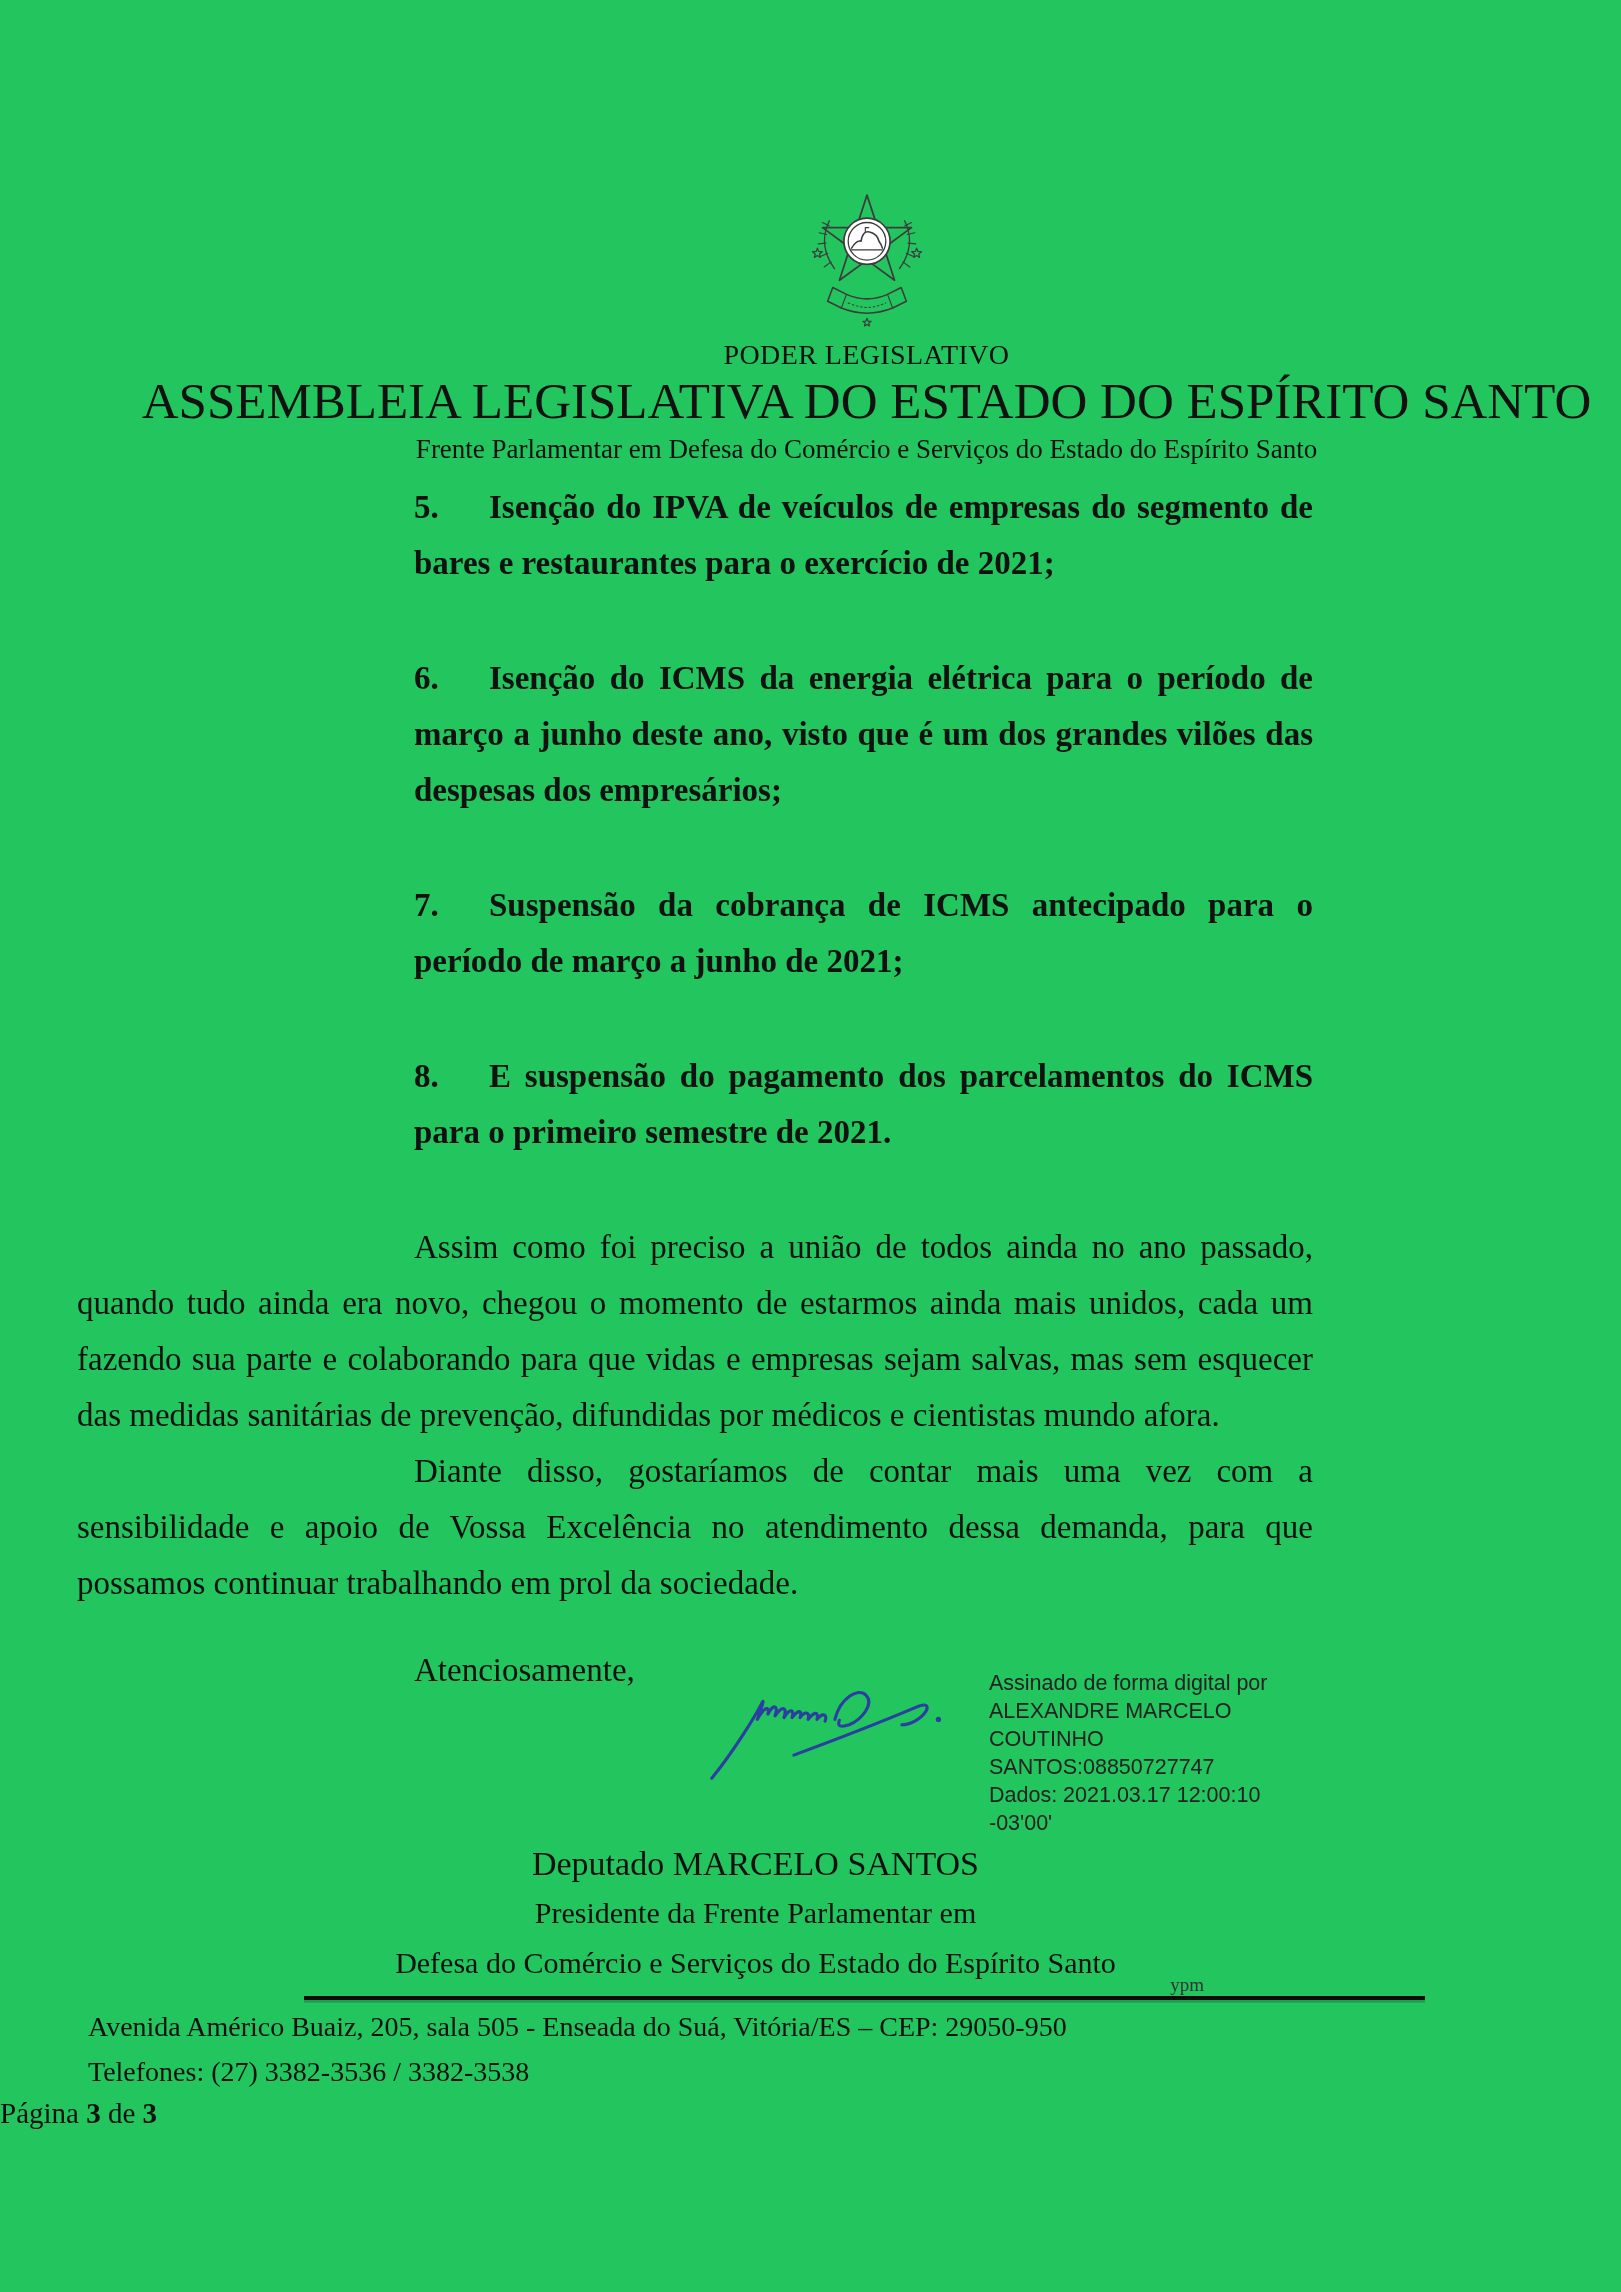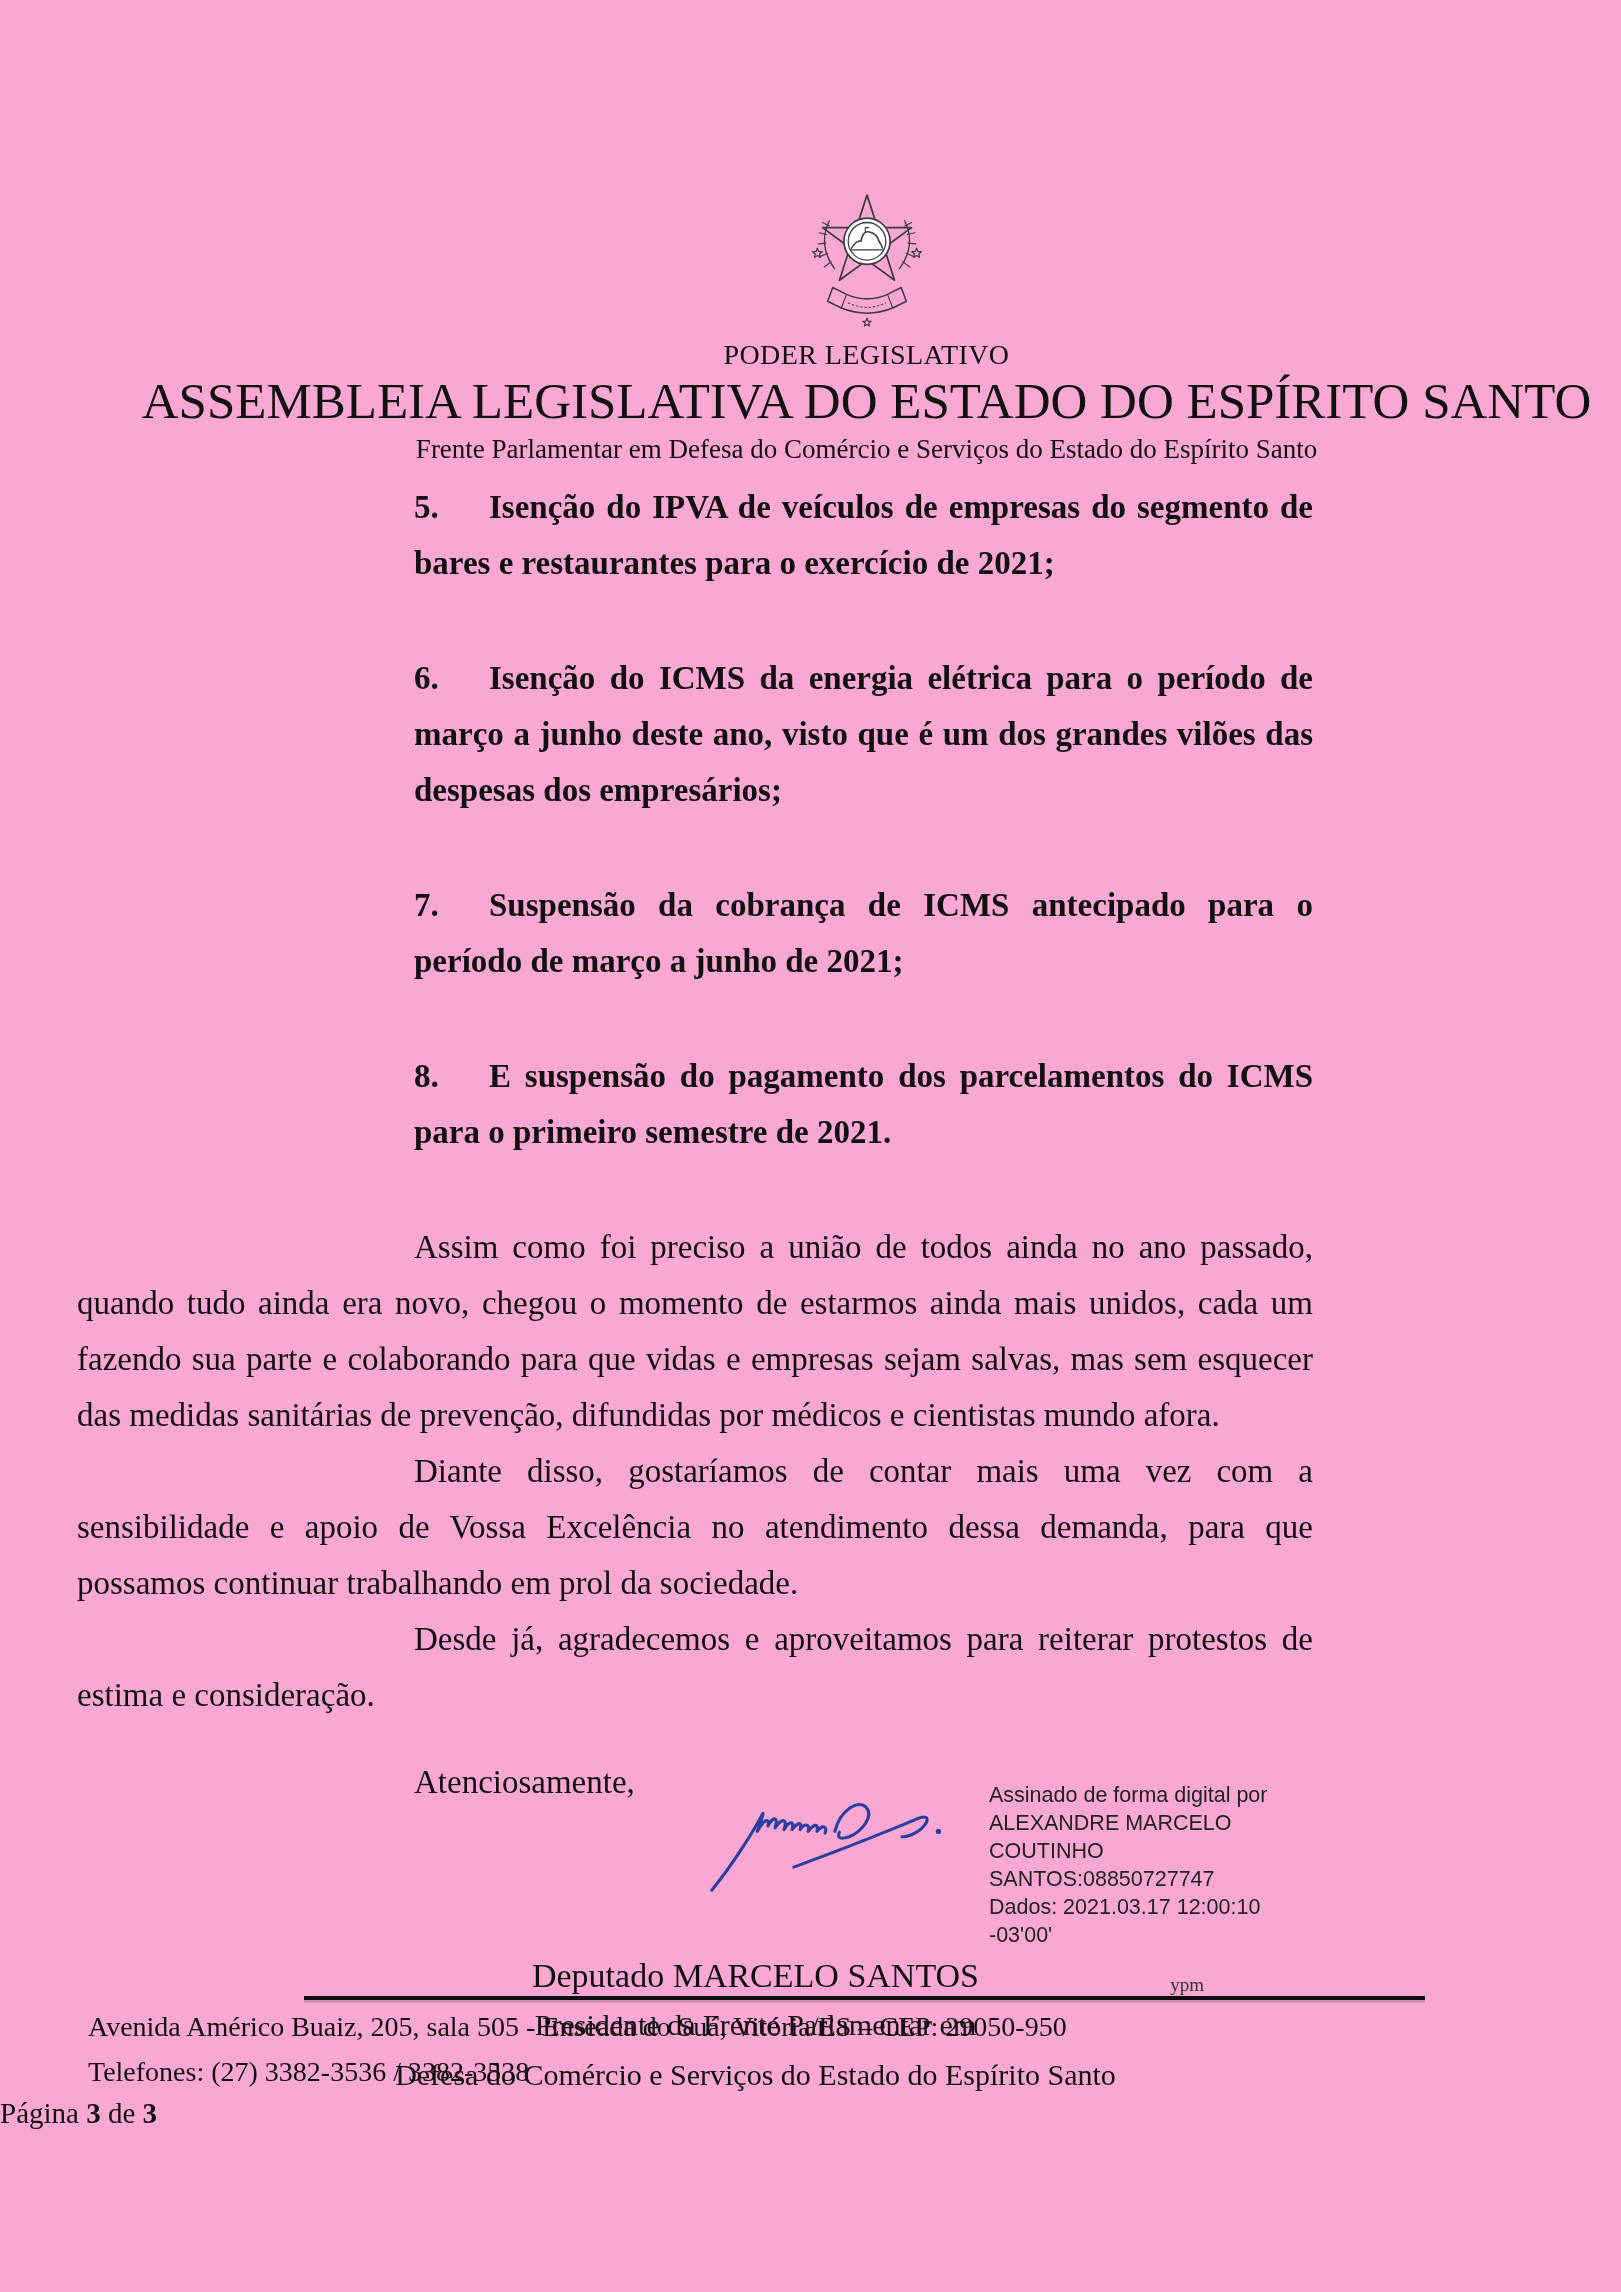--- a/index.html
+++ b/index.html
@@ -1,19 +1,19 @@
 <!DOCTYPE html>
 <html style="font-size:14.3px"><head>
 <meta charset="utf-8">
 <style>
   html,body{margin:0;padding:0;background:#ffffff;}
   .page{
     position:relative;
     width:1621px;height:2293px;
-    background:#f9a8d4;
+    background:#22c55e;
     overflow:hidden;
     font-family:"Liberation Serif","DejaVu Serif",serif;
     color:#111111;
   }
   
   .header{
     padding-top:190px;
     text-align:center;
     padding-left:112px; 
   }
@@ -125,21 +125,20 @@
         <span class="num">7.</span><span>Suspensão da cobrança de ICMS antecipado para o período de março a junho de 2021;</span>
       </div>
       <div class="item">
         <span class="num">8.</span><span>E suspensão do pagamento dos parcelamentos do ICMS para o primeiro semestre de 2021.</span>
       </div>
     </div>
 
     <div class="paras">
       <p class="para">Assim como foi preciso a união de todos ainda no ano passado, quando tudo ainda era novo, chegou o momento de estarmos ainda mais unidos, cada um fazendo sua parte e colaborando para que vidas e empresas sejam salvas, mas sem esquecer das medidas sanitárias de prevenção, difundidas por médicos e cientistas mundo afora.</p>
       <p class="para">Diante disso, gostaríamos de contar mais uma vez com a sensibilidade e apoio de Vossa Excelência no atendimento dessa demanda, para que possamos continuar trabalhando em prol da sociedade.</p>
-      <p class="para">Desde já, agradecemos e aproveitamos para reiterar protestos de estima e consideração.</p>
     </div>
 
     <div class="closing">Atenciosamente,</div>
 
     <div class="sigrow">
       <svg class="handwritten" width="260" height="116" viewBox="0 0 290 130">
         <g fill="none" stroke-width="3.5" stroke-linecap="round" stroke-linejoin="round" stroke="#2b3fa0">
           <path d="M8 118 C34 86 58 46 64 34 C68 26 63 42 59 52 C67 38 73 36 71 46 C77 34 83 36 79 48 C87 36 93 38 89 50 C95 40 101 40 98 50 C104 42 110 40 107 50 C113 42 118 44 116 52 C122 44 128 42 126 52 C132 44 138 46 135 54"></path>
           <path d="M146 52 C152 28 172 16 181 25 C190 34 177 52 162 58 C153 61 148 60 151 53"></path>
           <path d="M100 92 C138 78 200 54 238 38 C247 34 252 36 248 43 C242 52 230 58 221 58"></path>

